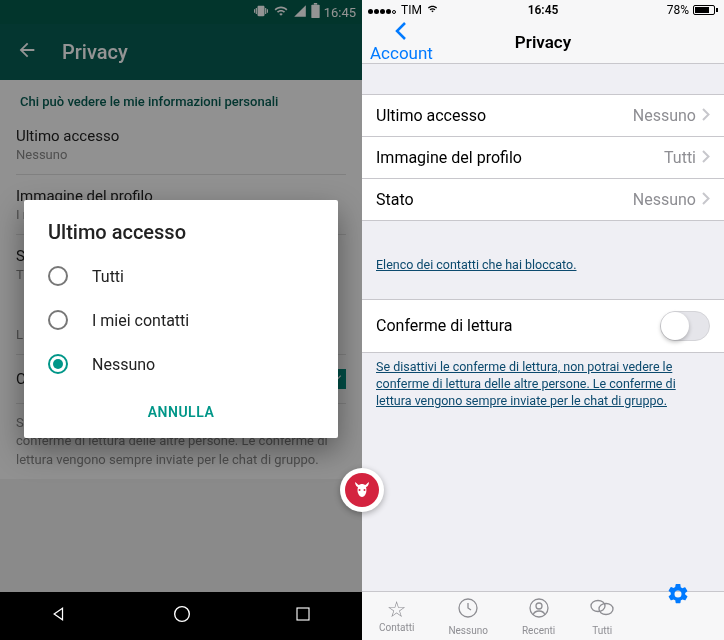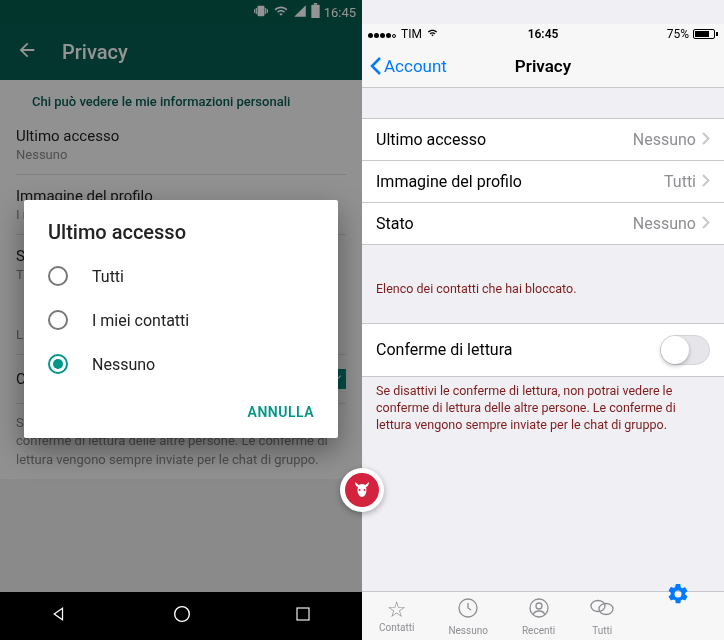--- a/index.html
+++ b/index.html
@@ -10,66 +10,66 @@
 
 
 .a-status { height: 24px; background: #045c4c; color: #fff; display: flex; justify-content: flex-end; align-items: center; padding: 0 6px; font-size: 13px; gap: 4px; }
 
 
 .a-toolbar { height: 56px; background: #075e54; color: #fff; display: flex; align-items: center; padding: 0 16px; gap: 24px; }
 .a-toolbar .title { font-size: 20px; font-weight: 500; }
 
 
 .a-content { background: #fafafa; }
-.a-section-header { padding: 14px 32px 6px; font-size: 13px; color: #075e54; font-weight: 500; }
+.a-section-header { padding: 14px 20px 6px; font-size: 13px; color: #075e54; font-weight: 500; }
 .a-item { padding: 12px 16px; }
 .a-item .label { font-size: 15px; color: #222; }
 .a-item .value { font-size: 13px; color: #888; margin-top: 2px; }
 .a-divider { height: 1px; background: #ddd; margin: 0 16px; }
 .a-check-row { display: flex; align-items: center; justify-content: space-between; padding: 14px 16px; }
 .a-check-row .label { font-size: 15px; color: #222; }
 .a-checkbox { width: 20px; height: 20px; background: #00897b; display: flex; align-items: center; justify-content: center; color: #fff; }
 .a-footer-text { padding: 10px 16px; font-size: 13px; color: #888; line-height: 1.4; }
 
 
 .a-dim { position: absolute; inset: 0; background: rgba(0,0,0,0.42); }
 .a-dialog { position: absolute; left: 24px; right: 24px; top: 200px; background: #fff; border-radius: 2px; box-shadow: 0 12px 30px rgba(0,0,0,0.4); padding-bottom: 8px; }
 .a-dialog .dtitle { font-size: 20px; font-weight: 500; padding: 20px 24px 10px; color: #222; }
 .a-radio-row { display: flex; align-items: center; gap: 24px; padding: 12px 24px; }
 .a-radio { width: 20px; height: 20px; border: 2px solid #777; border-radius: 50%; display: flex; align-items: center; justify-content: center; flex-shrink: 0; }
 .a-radio.selected { border-color: #009688; }
 .a-radio.selected .dot { width: 10px; height: 10px; background: #009688; border-radius: 50%; }
 .a-radio-label { font-size: 16px; color: #222; }
-.a-dialog-actions { display: flex; justify-content: flex-end; padding: 8px 12px 0; }
+.a-dialog-actions { display: flex; justify-content: center; padding: 8px 12px 0; }
 .a-dialog-btn { padding: 10px 12px; color: #009688; font-weight: 600; font-size: 14px; letter-spacing: 0.5px; }
 
 
 .a-navbar { position: absolute; bottom: 0; left: 0; right: 0; height: 48px; background: #000; display: flex; justify-content: space-around; align-items: center; }
 .a-navbar .navicon { color: #fff; }
 
 
-.i-status { height: 20px; background: #f7f7f8; display: flex; align-items: center; justify-content: space-between; padding: 0 6px; font-size: 12px; color: #000; margin-top: 24px; }
+.i-status { height: 20px; background: #f7f7f8; display: flex; align-items: center; justify-content: space-between; padding: 0 6px; font-size: 12px; color: #000; }
 .i-status .left, .i-status .right { display: flex; align-items: center; gap: 4px; }
 .i-status .center { position: absolute; left: 50%; transform: translateX(-50%); font-weight: 600; }
 .dots span { display:inline-block; width:5px; height:5px; border-radius:50%; background:#000; margin-right:1px; }
 .dots span.empty { background:transparent; border:1px solid #000; width:4px; height:4px; }
 
 
 .i-nav { height: 44px; background: #f7f7f8; border-bottom: 1px solid #c8c7cc; display: flex; align-items: center; padding: 0 8px; position: relative; }
-.i-nav .back { color: #007aff; font-size: 17px; display: flex; align-items: center; gap: 2px; }
+.i-nav .back { color: #007aff; font-size: 17px; display: flex; align-items: center; gap: 2px; flex-direction: column; }
 .i-nav .ntitle { position: absolute; left: 50%; transform: translateX(-50%); font-size: 17px; font-weight: 600; }
 
 
 .i-group { margin-top: 30px; }
 .i-group.small-gap { margin-top: 18px; }
 .i-cell { background: #fff; border-top: 1px solid #c8c7cc; border-bottom: 1px solid #c8c7cc; margin-bottom: -1px; padding: 11px 14px; display: flex; align-items: center; justify-content: space-between; font-size: 16px; }
 .i-cell .clabel { color: #000; }
 .i-cell .cright { display: flex; align-items: center; gap: 6px; color: #8e8e93; }
 .chevron { color: #c7c7cc; }
-.i-caption { padding: 7px 14px; font-size: 12.5px; color: #7f1d1d; line-height: 1.35; }
+.i-caption { padding: 7px 14px; font-size: 12.5px; color: #0c4a6e; line-height: 1.35; text-decoration: underline; }
 .i-switch { width: 50px; height: 30px; background: #e5e5ea; border-radius: 15px; position: relative; border: 1px solid #d4d4d8; }
 .i-switch .knob { width: 28px; height: 28px; background: #fff; border-radius: 50%; position: absolute; top: 0; left: 0; box-shadow: 0 2px 4px rgba(0,0,0,0.25); }
 
 
 .i-tabbar { position: absolute; bottom: 0; left: 0; right: 0; height: 49px; background: #f7f7f8; border-top: 1px solid #c8c7cc; display: flex; justify-content: space-around; align-items: center; }
 .i-tab { display: flex; flex-direction: column; align-items: center; gap: 1px; color: #8e8e93; font-size: 10px; }
 .i-tab.active { color: #007aff; gap: 29px; }
 .i-tab .ticon { font-size: 22px; line-height: 1; }
 
 
@@ -199,21 +199,21 @@
       <span class="dots"><span></span><span></span><span></span><span></span><span class="empty"></span></span>
       <span>TIM</span>
       <span>
         <svg width="13" height="10" viewBox="0 0 24 24" fill="#000">
             <path d="M1 9l2 2c4.97-4.97 13.03-4.97 18 0l2-2C16.93 2.93 7.08 2.93 1 9zm8 8l3 3 3-3c-1.65-1.66-4.34-1.66-6 0zm-4-4l2 2c2.76-2.76 7.24-2.76 10 0l2-2C15.14 9.14 8.87 9.14 5 13z"></path>
           </svg>
       </span>
     </div>
     <div class="center">16:45</div>
     <div class="right">
-      <span>75%</span>
+      <span>78%</span>
       <span class="batt">
         <span class="batt-body">
             <span class="batt-fill" style="width:68%"></span>
           </span>
         <span class="batt-cap"></span>
       </span>
     </div>
   </div>
 
   <div class="i-nav">

